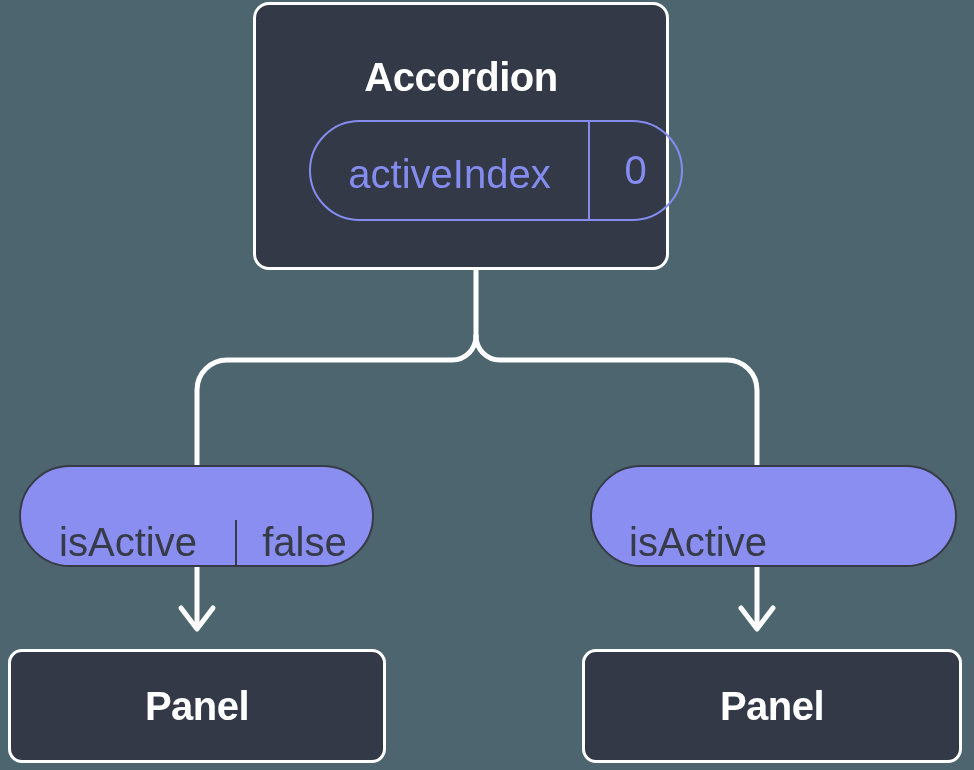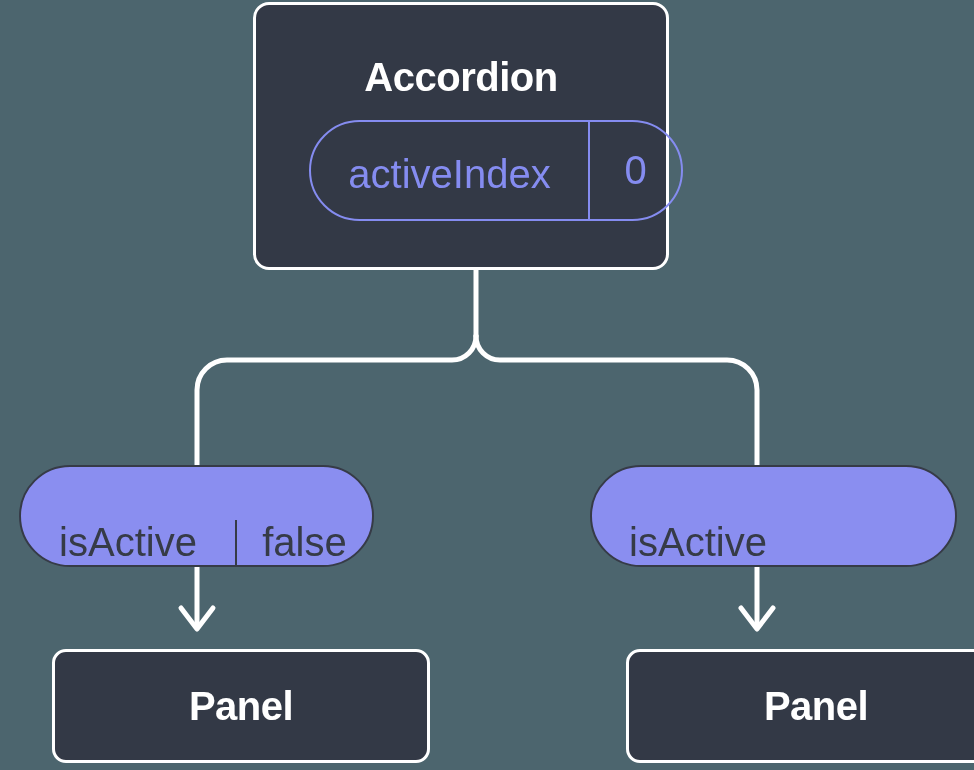--- a/index.html
+++ b/index.html
@@ -106,21 +106,21 @@
   .prop-pill-left  { left: 19px;  width: 355px; }
   .prop-pill-left  .cell-name { width: 214px; }
   .prop-pill-right { left: 590px; width: 367px; }
   .prop-pill-right .cell-name { width: 212px; }
 
   
   .node-panel {
     top: 649px;
     height: 114px;
     border-radius: 14px;
-    display: flex; align-items: center; justify-content: center; margin-left: 44px;
+    display: flex; align-items: center; justify-content: center;
   }
   .node-panel .node-title { position: static; }
   .node-panel-left  { left: 8px;   width: 378px; }
   .node-panel-right { left: 582px; width: 380px; }
 </style>
 </head>
 <body>
 
 <div class="canvas">
 

